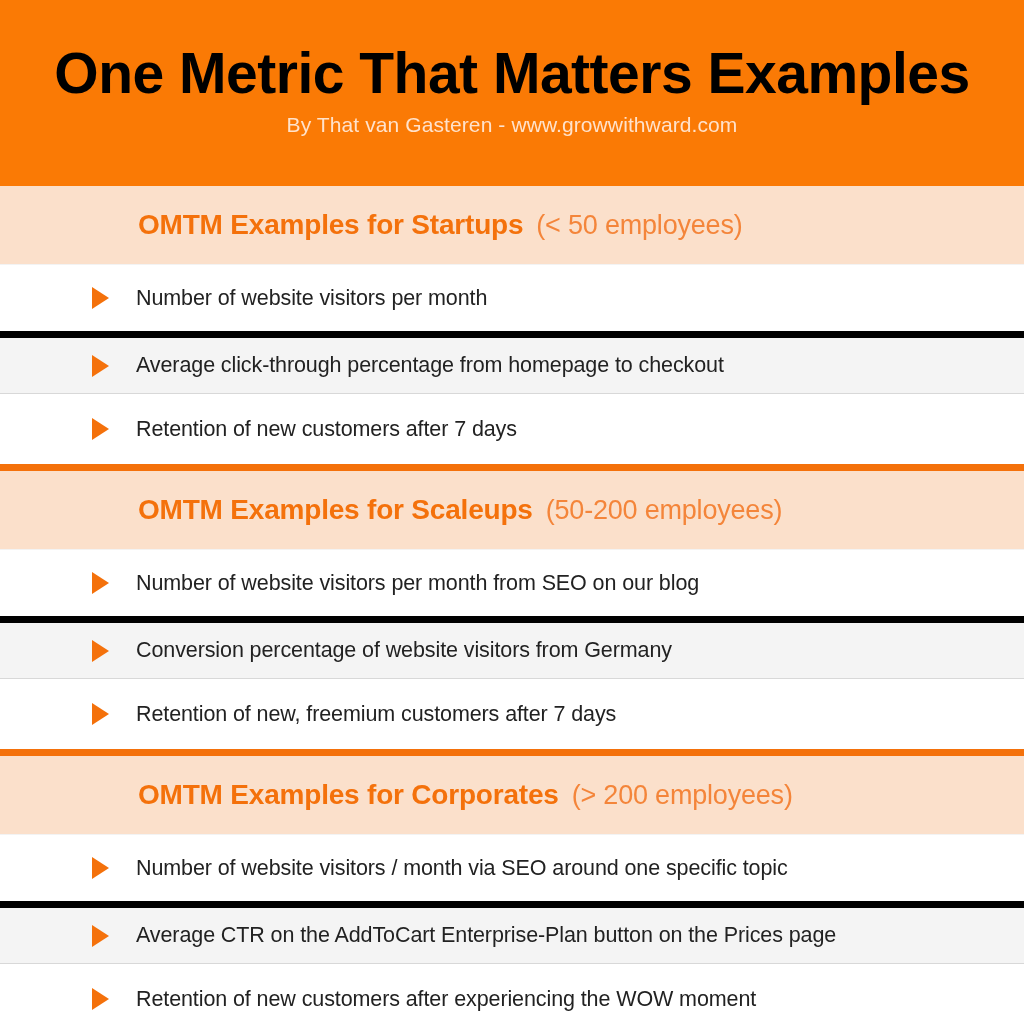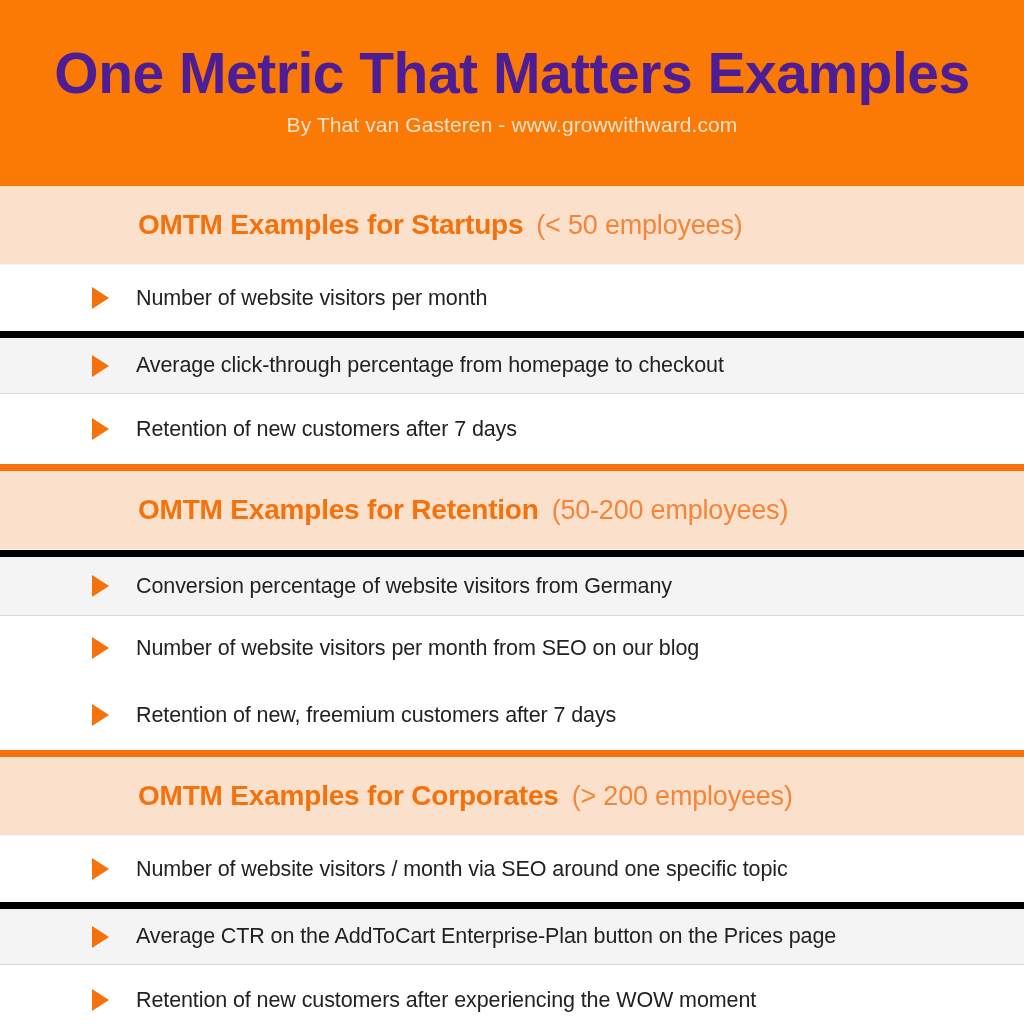--- a/index.html
+++ b/index.html
@@ -27,21 +27,21 @@
   
   .header {
     background: #FA7A05;
     height: 186px;
     box-sizing: border-box;
     padding: 44px 30px 0 30px;
     text-align: center;
     flex: 0 0 auto;
   }
   .header-title {
-    color: #4c1d95;
+    color: #000000;
     font-weight: bold;
     font-size: 57px;
     line-height: 1.02;
     letter-spacing: -0.5px;
     font-stretch: condensed;
     margin: 0;
     white-space: nowrap;
   }
   .header-subtitle {
     margin: 11px 0 0 0;
@@ -158,31 +158,31 @@
       <div class="row">
         <span class="bullet-icon"></span>
         <span class="row-text">Retention of new customers after 7 days</span>
       </div>
     </div>
   </div>
 
   <div class="section section-2">
     <div class="section-divider"></div>
     <div class="section-band">
-      <span class="section-title">OMTM Examples for Retention</span>
+      <span class="section-title">OMTM Examples for Scaleups</span>
       <span class="section-sub">(50-200 employees)</span>
     </div>
     <div class="rows">
+      <div class="row">
+        <span class="bullet-icon"></span>
+        <span class="row-text">Number of website visitors per month from SEO on our blog</span>
+      </div>
       <div class="row alt">
         <span class="bullet-icon"></span>
         <span class="row-text">Conversion percentage of website visitors from Germany</span>
-      </div>
-      <div class="row">
-        <span class="bullet-icon"></span>
-        <span class="row-text">Number of website visitors per month from SEO on our blog</span>
       </div>
       <div class="row">
         <span class="bullet-icon"></span>
         <span class="row-text">Retention of new, freemium customers after 7 days</span>
       </div>
     </div>
   </div>
 
   <div class="section section-3">
     <div class="section-divider"></div>

